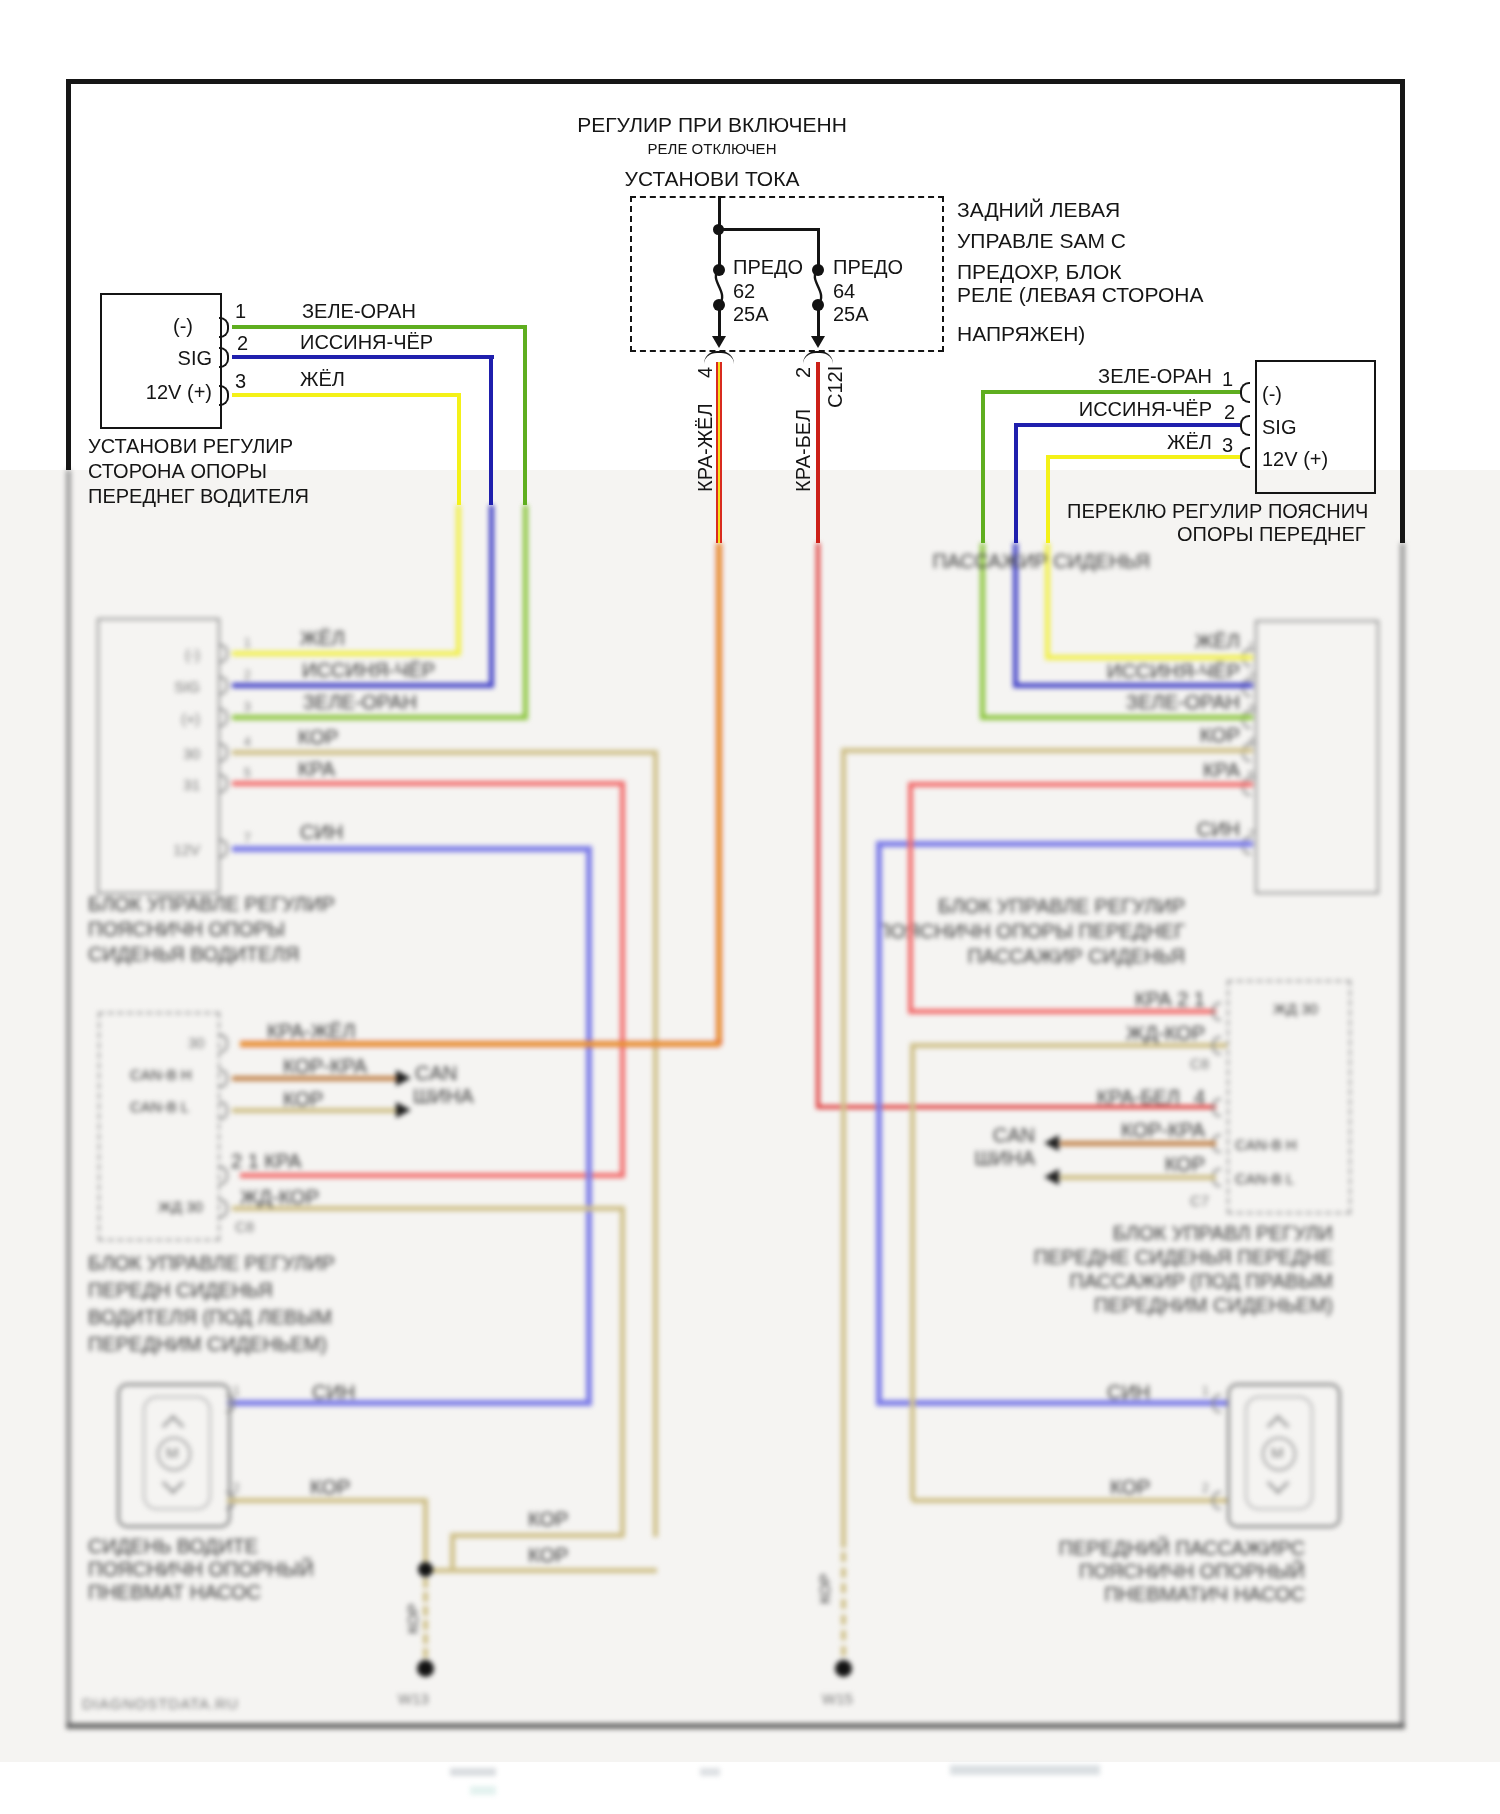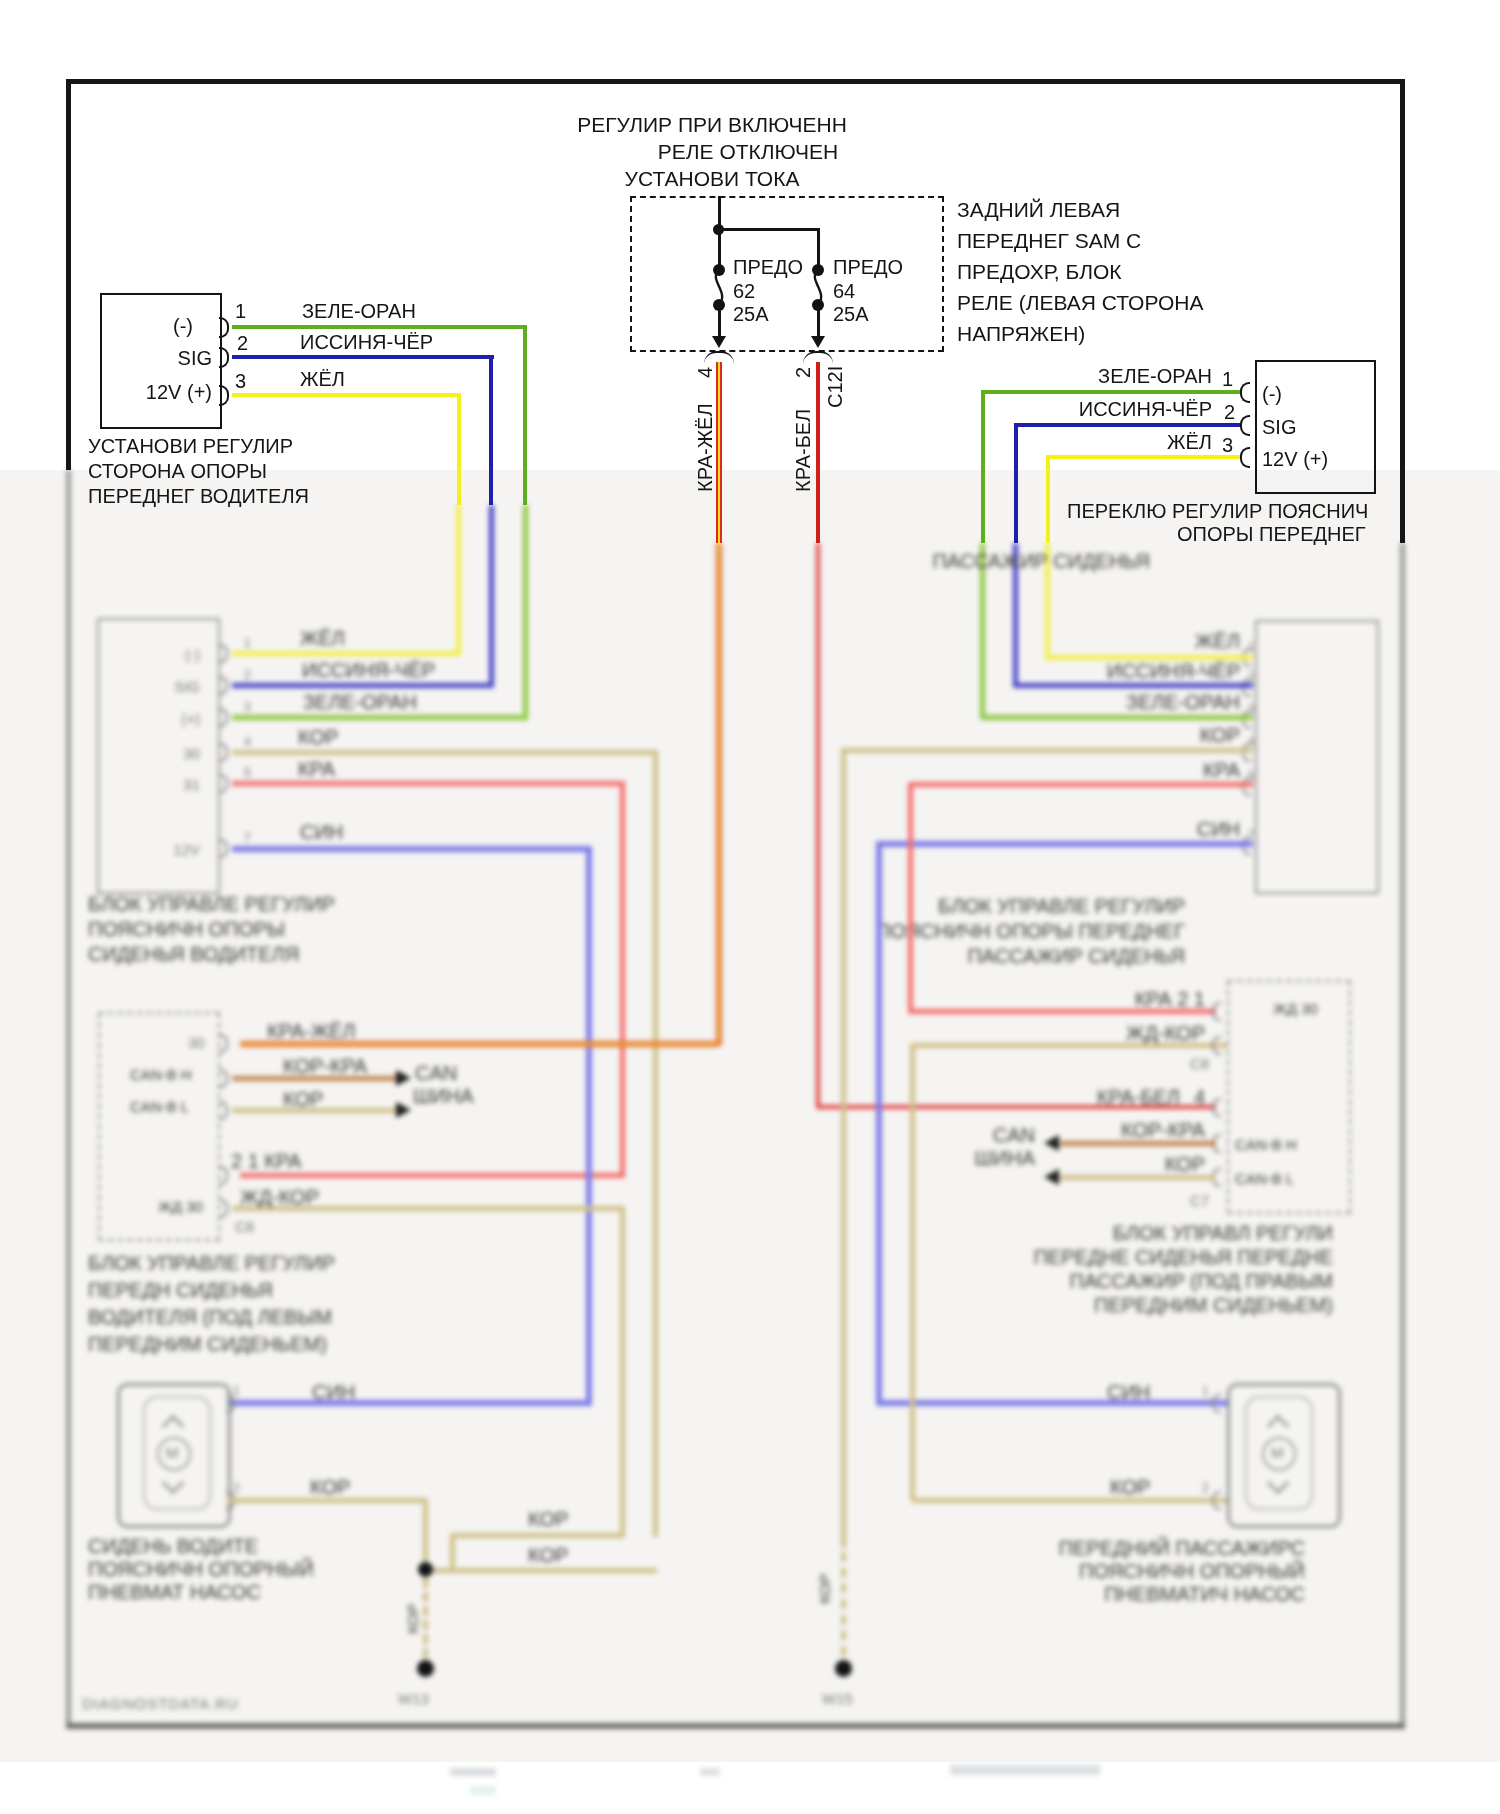--- a/index.html
+++ b/index.html
@@ -278,21 +278,21 @@
     <div class="bar" style="left:470px;top:1786px;width:26px;height:9px;background:#e3f2ef"></div>
   </div>
 
   <div id="sharp">
 
     <div class="bar" style="left:66px;top:79px;width:1339px;height:5px;background:#161616"></div>
     <div class="bar" style="left:66px;top:79px;width:5px;height:391px;background:#161616"></div>
     <div class="bar" style="left:1400px;top:79px;width:5px;height:464px;background:#161616"></div>
 
     <div class="t c" style="left:712px;top:113px;font-size:21px">РЕГУЛИР ПРИ ВКЛЮЧЕНН</div>
-    <div class="t c" style="left:748px;top:140px;font-size:21px">РЕЛЕ ОТКЛЮЧЕН</div>
+    <div class="t c" style="left:712px;top:140px;font-size:15px">РЕЛЕ ОТКЛЮЧЕН</div>
     <div class="t c" style="left:712px;top:167px;font-size:21px">УСТАНОВИ ТОКА</div>
 
     <div class="dbox" style="left:630px;top:196px;width:310px;height:152px"></div>
     <div class="wv" style="left:718px;top:196px;width:2.5px;height:35px;background:#141414"></div>
     <div class="dot" style="left:713px;top:224px;width:11px;height:11px"></div>
     <div class="wh" style="left:719px;top:228px;width:100px;height:2.5px;background:#141414"></div>
     <div class="wv" style="left:718px;top:228px;width:2.5px;height:42px;background:#141414"></div>
     <div class="wv" style="left:817px;top:228px;width:2.5px;height:42px;background:#141414"></div>
     <div class="dot" style="left:713px;top:264px;width:12px;height:12px"></div>
     <div class="dot" style="left:713px;top:299px;width:12px;height:12px"></div>
@@ -310,23 +310,23 @@
     <div class="cap" style="left:803px;top:351px"></div>
 
     <div class="t" style="left:733px;top:256px">ПРЕДО</div>
     <div class="t" style="left:733px;top:280px">62</div>
     <div class="t" style="left:733px;top:303px">25А</div>
     <div class="t" style="left:833px;top:256px">ПРЕДО</div>
     <div class="t" style="left:833px;top:280px">64</div>
     <div class="t" style="left:833px;top:303px">25А</div>
 
     <div class="t" style="left:957px;top:198px;font-size:21px">ЗАДНИЙ ЛЕВАЯ</div>
-    <div class="t" style="left:957px;top:229px;font-size:21px">ПЕРЕДНЕГ SAM С</div>
+    <div class="t" style="left:957px;top:229px;font-size:21px">УПРАВЛЕ SAM С</div>
     <div class="t" style="left:957px;top:260px;font-size:21px">ПРЕДОХР, БЛОК</div>
-    <div class="t" style="left:957px;top:291px;font-size:21px">РЕЛЕ (ЛЕВАЯ СТОРОНА</div>
+    <div class="t" style="left:957px;top:283px;font-size:21px">РЕЛЕ (ЛЕВАЯ СТОРОНА</div>
     <div class="t" style="left:957px;top:322px;font-size:21px">НАПРЯЖЕН)</div>
 
     <div class="wv" style="left:716px;top:362px;width:6px;height:181px;background:#d92b1e"></div>
     <div class="wv" style="left:718px;top:362px;width:2px;height:181px;background:#f4e11c"></div>
     <div class="wv" style="left:816px;top:362px;width:4px;height:181px;background:#cc2018"></div>
     <div class="t v" style="left:694px;top:378px">4</div>
     <div class="t v" style="left:694px;top:492px">КРА-ЖЁЛ</div>
     <div class="t v" style="left:792px;top:378px">2</div>
     <div class="t v" style="left:792px;top:492px">КРА-БЕЛ</div>
     <div class="t v" style="left:824px;top:408px">C12I</div>

